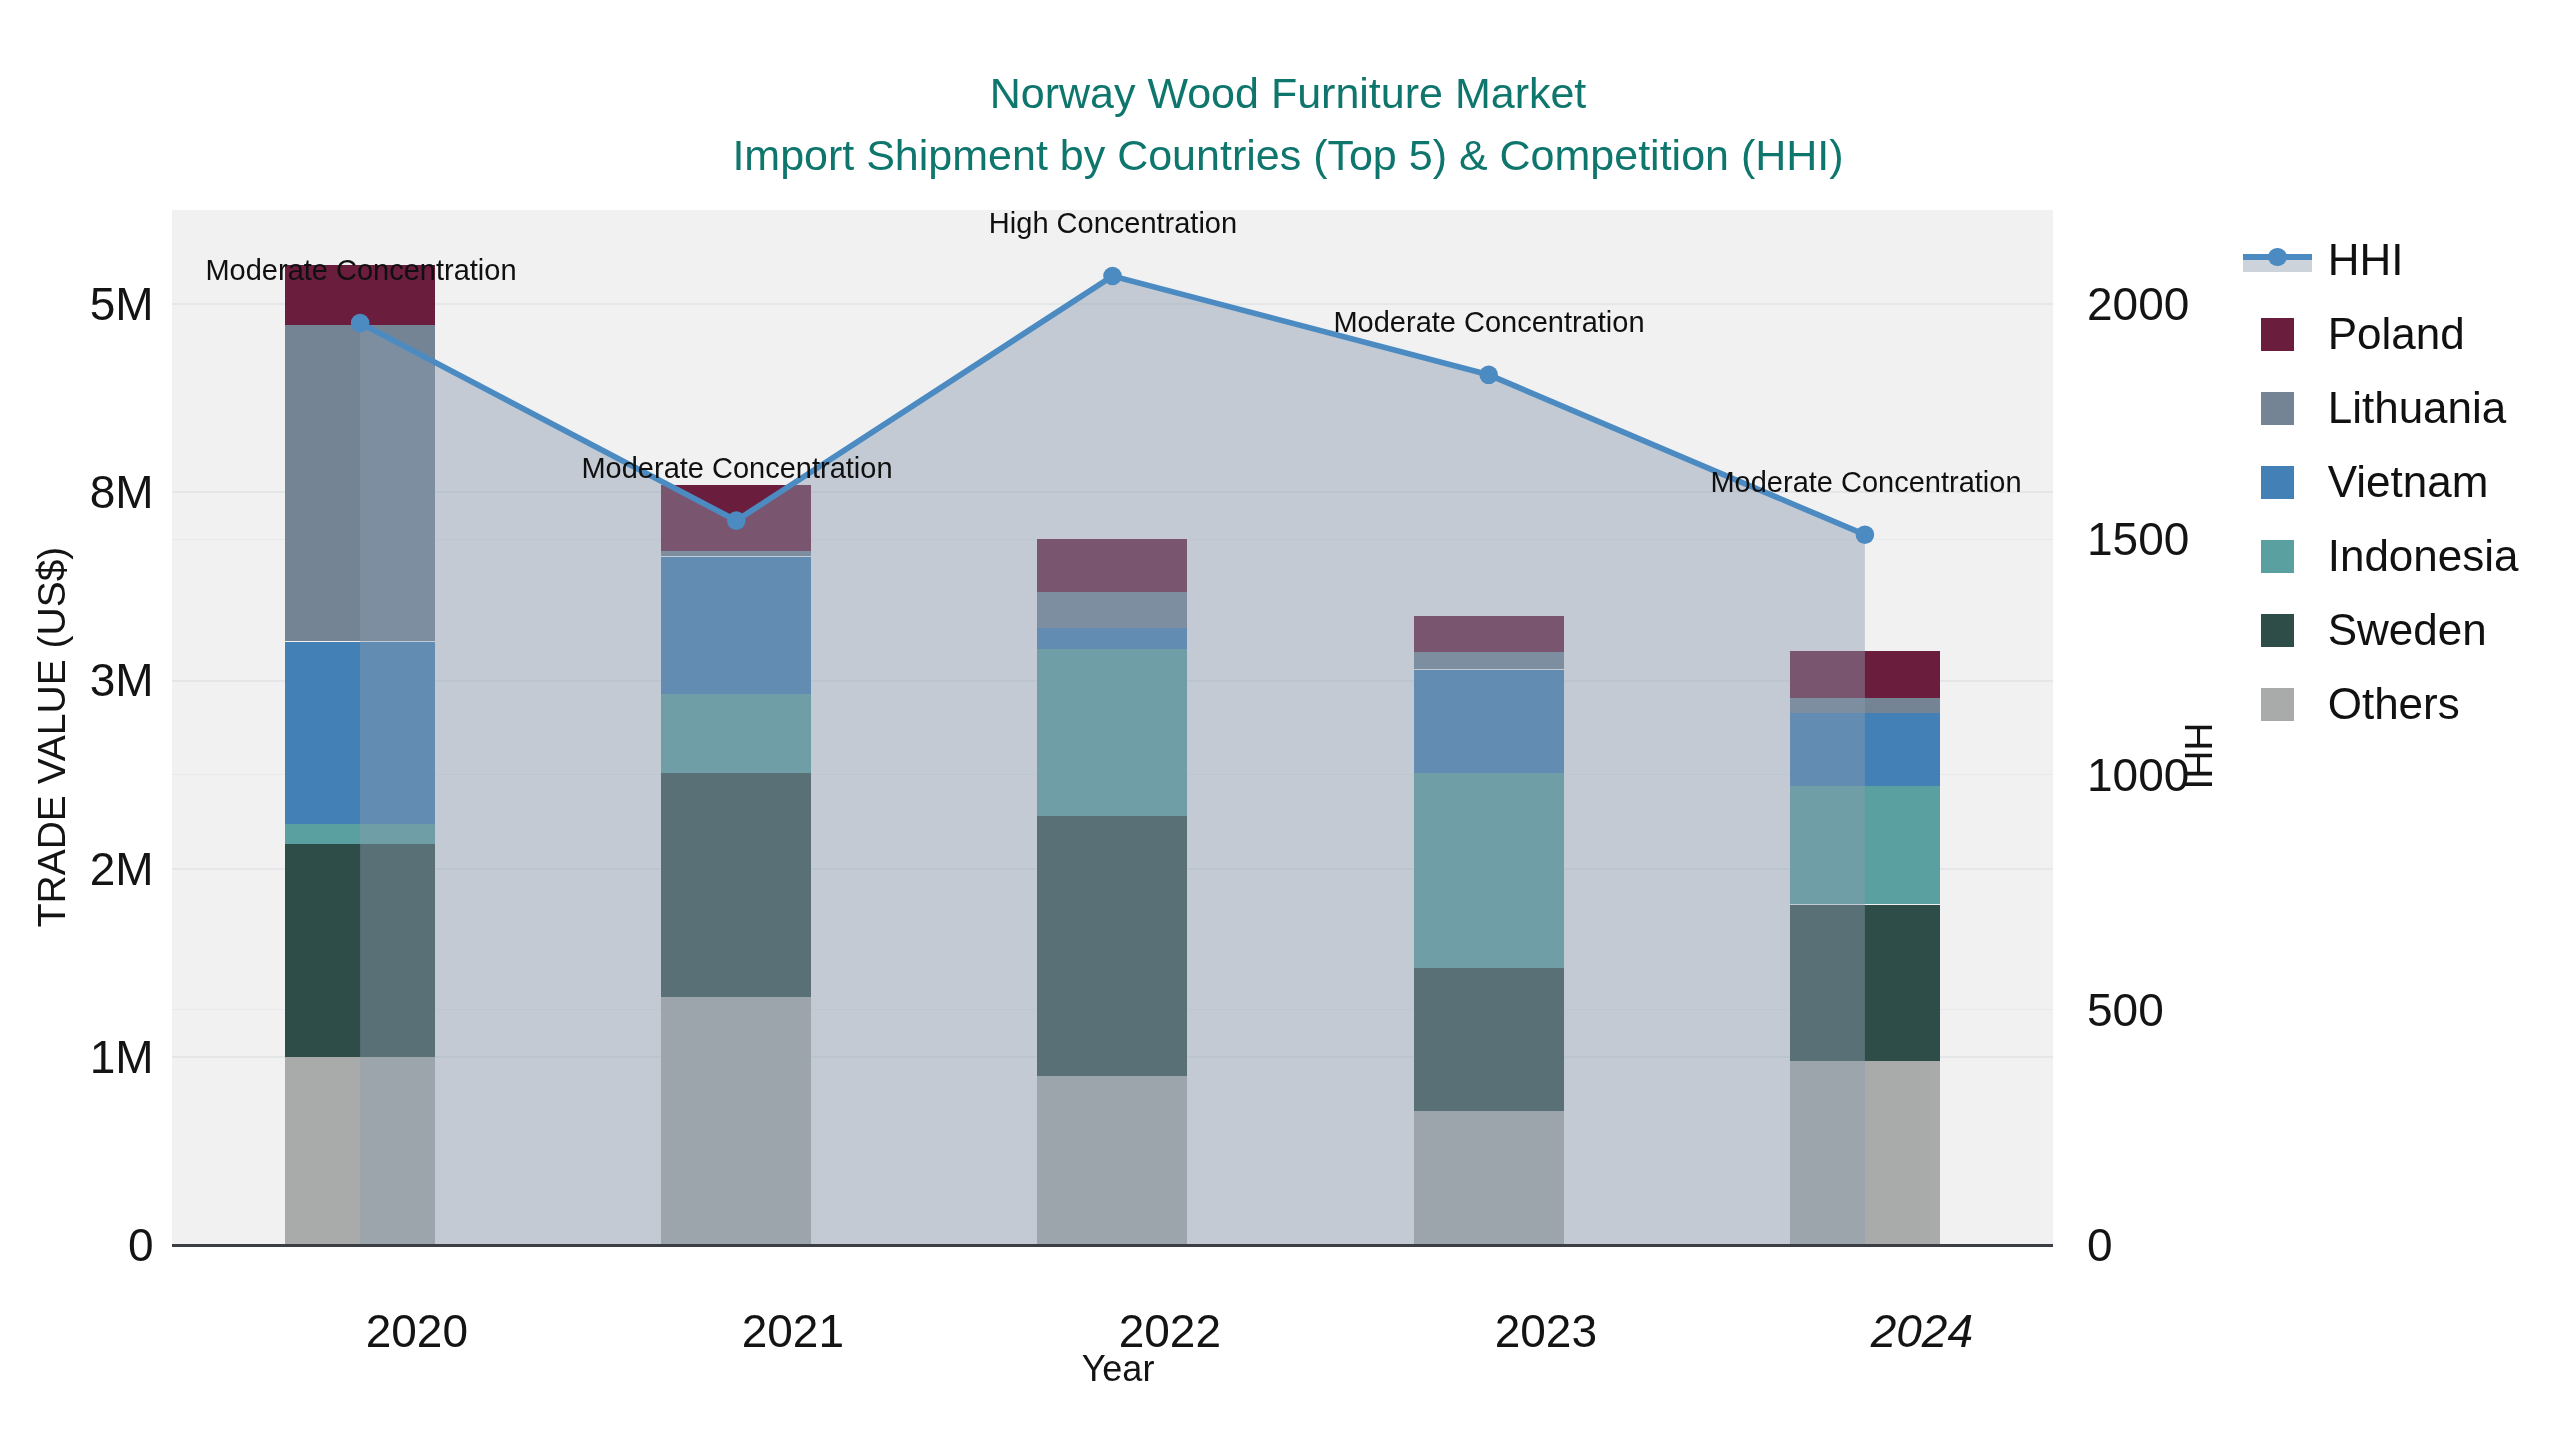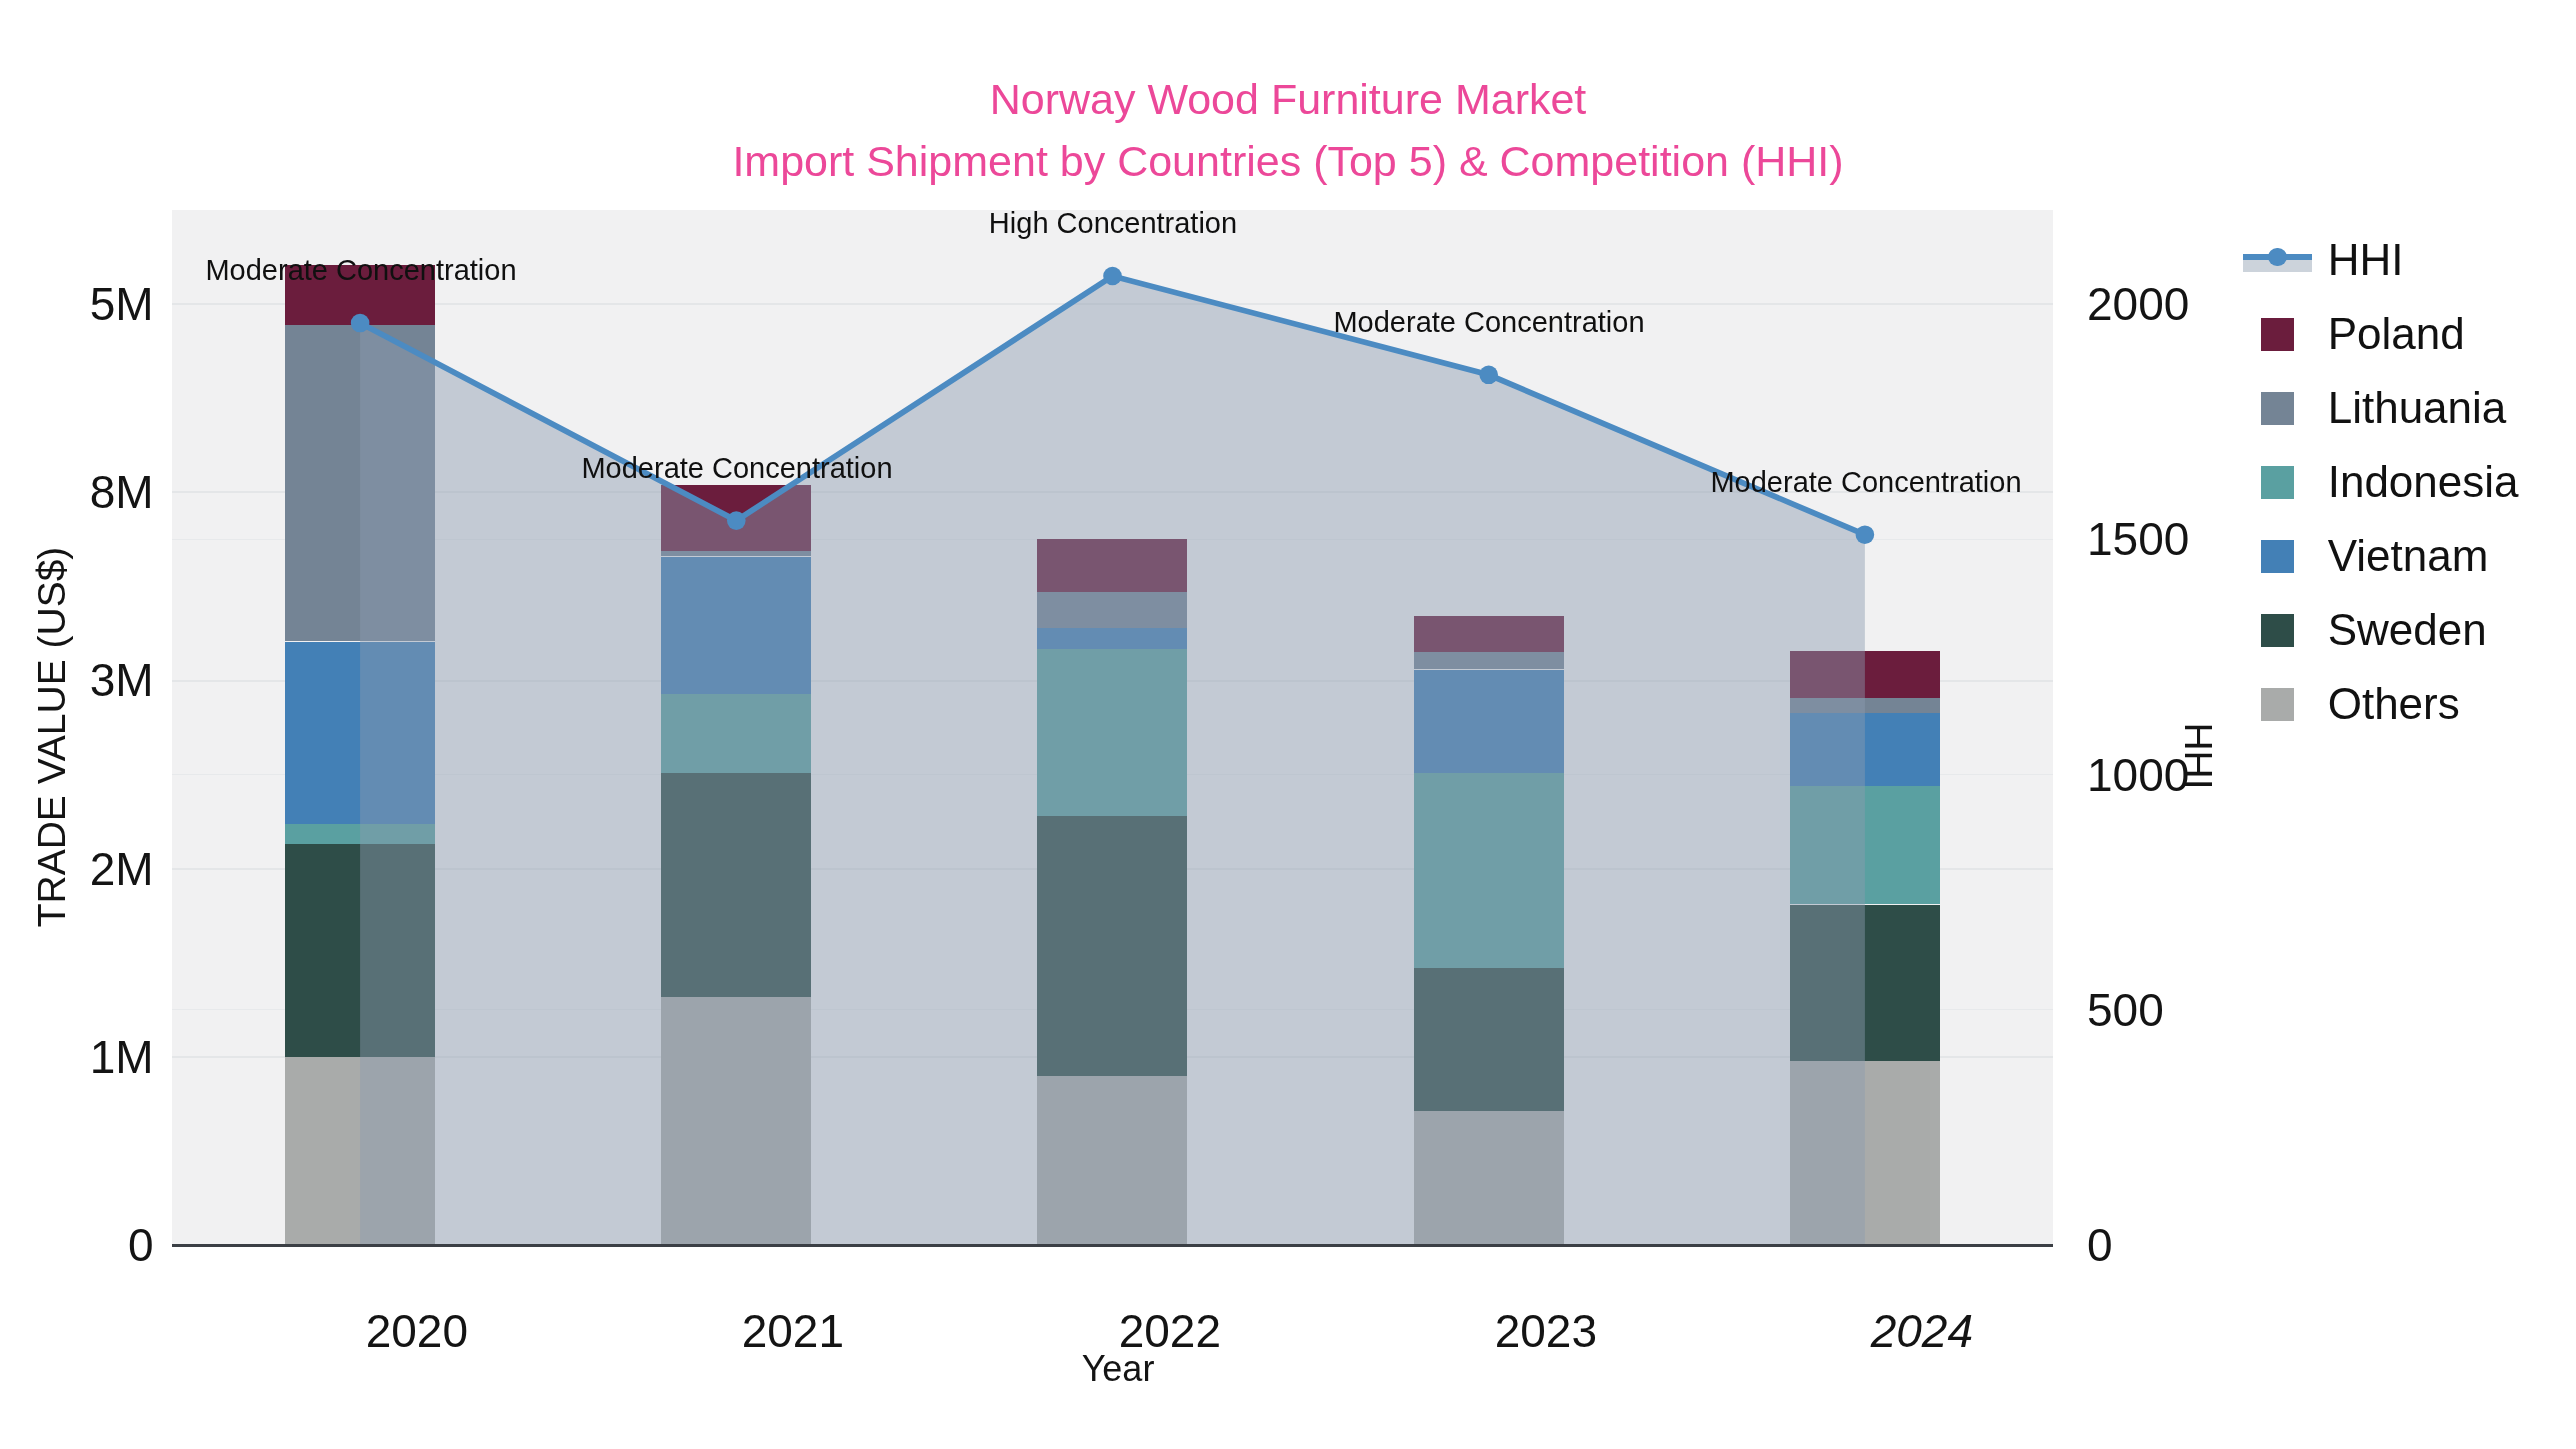--- a/index.html
+++ b/index.html
@@ -1,19 +1,19 @@
 <!DOCTYPE html>
 <html style="font-size:11.4px"><head>
 <meta charset="utf-8">
 <style>
   html,body{margin:0;padding:0;background:#ffffff;}
   .canvas{position:relative;width:2576px;height:1449px;background:#ffffff;
           font-family:"Liberation Sans",sans-serif;color:#141414;overflow:hidden;}
-  .title-block{position:absolute;top:68px;left:0;width:2576px;text-align:center;
-               font-size:43px;line-height:62px;color:#ec4899;}
+  .title-block{position:absolute;top:62px;left:0;width:2576px;text-align:center;
+               font-size:43px;line-height:62px;color:#0f766e;}
   .plot-area{position:absolute;left:172px;top:210px;width:1881px;height:1035px;background:#f1f1f2;}
   .gridline{position:absolute;left:0;width:100%;height:2.1px;background:#e4e6e8;}
   .gridline.minor{height:1.4px;background:#e7e9eb;}
   .bar{position:absolute;bottom:0;width:150px;}
   .bar-seg{position:absolute;left:0;width:100%;}
   .overlay-svg{position:absolute;left:172px;top:210px;width:1881px;height:1035px;pointer-events:none;}
   .x-axis-line{position:absolute;left:172px;top:1244px;width:1881px;height:2.9px;background:#3b3f45;}
   .annotation{position:absolute;transform:translateX(-50%);font-size:29px;line-height:34px;
               white-space:nowrap;color:#101010;}
   .ytick-left{position:absolute;left:10.7px;width:143px;text-align:right;font-size:46px;line-height:54px;}
@@ -157,29 +157,29 @@
         <div class="legend-label">Poland</div>
       </div>
       <div class="legend-item">
         <div class="swatch-slot">
           <div class="swatch" style="background: rgb(116, 132, 149);"></div>
         </div>
         <div class="legend-label">Lithuania</div>
       </div>
       <div class="legend-item">
         <div class="swatch-slot">
+          <div class="swatch" style="background: rgb(67, 128, 182);"></div>
+        </div>
+        <div class="legend-label">Vietnam</div>
+      </div>
+      <div class="legend-item">
+        <div class="swatch-slot">
           <div class="swatch" style="background: rgb(90, 160, 161);"></div>
         </div>
         <div class="legend-label">Indonesia</div>
-      </div>
-      <div class="legend-item">
-        <div class="swatch-slot">
-          <div class="swatch" style="background: rgb(67, 128, 182);"></div>
-        </div>
-        <div class="legend-label">Vietnam</div>
       </div>
       <div class="legend-item">
         <div class="swatch-slot">
           <div class="swatch" style="background: rgb(46, 77, 72);"></div>
         </div>
         <div class="legend-label">Sweden</div>
       </div>
       <div class="legend-item">
         <div class="swatch-slot">
           <div class="swatch" style="background: rgb(169, 171, 170);"></div>

